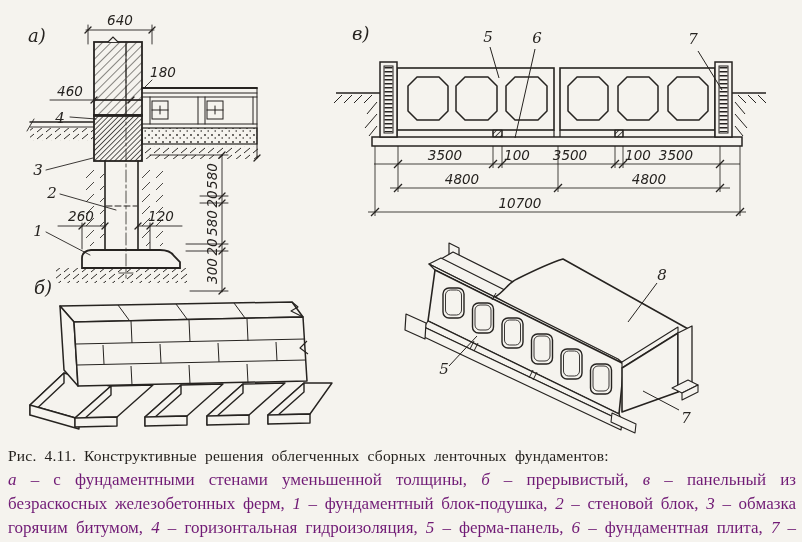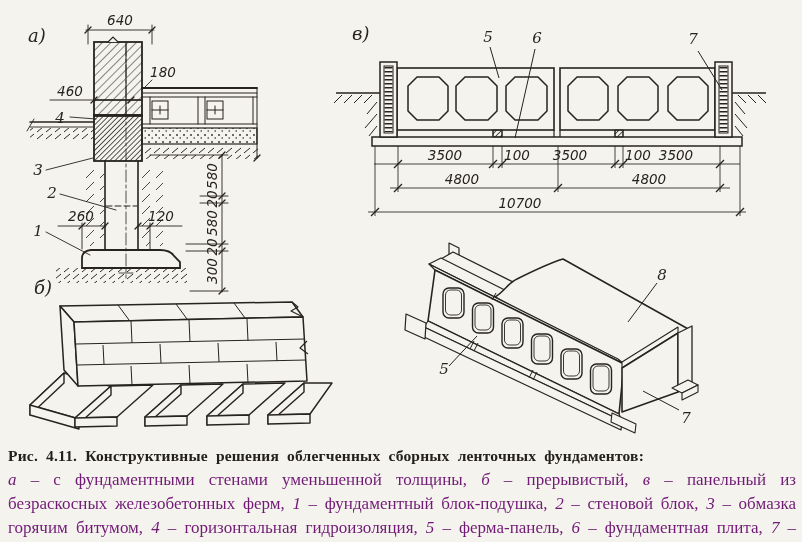--- a/index.html
+++ b/index.html
@@ -7,21 +7,21 @@
     position:relative;width:802px;height:542px;
     background:#f5f3ee;overflow:hidden;
     font-family:"Liberation Serif",serif;color:#262320;
   }
   svg{display:block}
   .plabel{font:italic 18px "DejaVu Serif",serif;fill:#262320;}
   .co{font:italic 15px "DejaVu Serif",serif;fill:#262320;}
   .dim{font:italic 13.5px "DejaVu Sans",sans-serif;fill:#262320;}
   .caption{position:absolute;left:8px;top:447px;width:788px;}
   .cap-title{
-    margin:0 0 3px 0;font-size:15.5px;font-weight:700;letter-spacing:.2px;
+    margin:0 0 3px 0;font-size:15.5px;font-weight:400;letter-spacing:.2px;
     word-spacing:4px;color:#24211d;
   }
   .cap-body{
     margin:0;font-size:17px;line-height:1.42;text-align:justify;
     word-spacing:2.5px;color:#701a75;
   }
   .cap-body i{font-style:italic;}
 </style>
 </head>
 <body>

